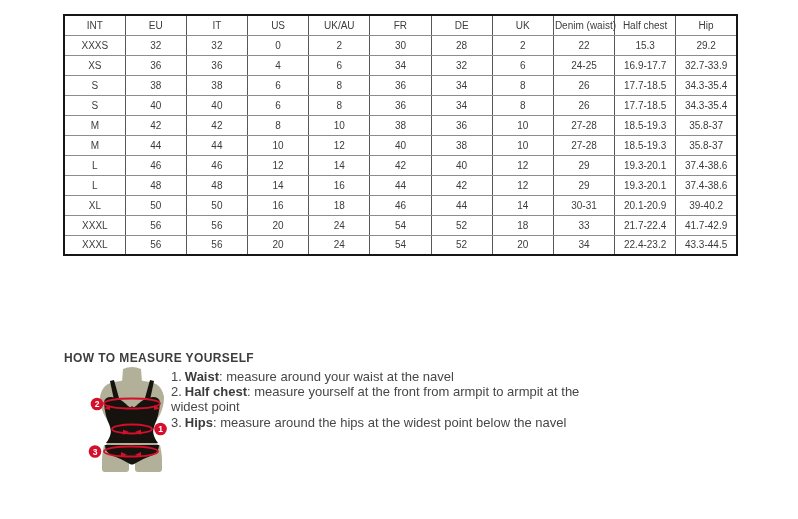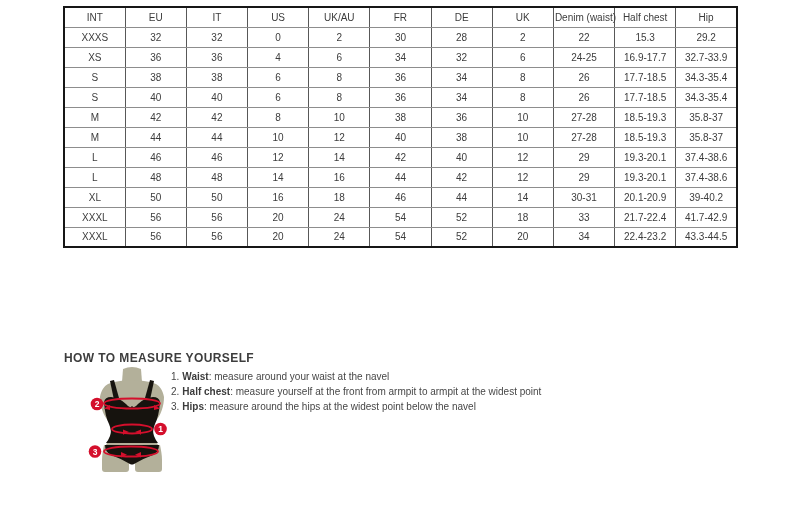--- a/index.html
+++ b/index.html
@@ -6,21 +6,21 @@
   html,body { background:#ffffff; }
   body {
     position:relative;
     width:798px; height:519px;
     font-family:"Liberation Sans", sans-serif;
     color:#3a3a3a;
     overflow:hidden;
   }
 
   
-  .table-wrap { position:absolute; left:63px; top:6px; width:675px; }
+  .table-wrap { position:absolute; left:63px; top:14px; width:675px; }
   table.size-chart {
     width:100%;
     border-collapse:collapse;
     table-layout:fixed;
     border:2px solid #161616;
     background:#ffffff;
   }
   table.size-chart th, table.size-chart td {
     height:20px;
     padding:0 1px;
@@ -37,21 +37,21 @@
   }
 
   
   .measure-title {
     position:absolute; left:64px; top:351px;
     font-size:12px; font-weight:700; letter-spacing:.4px;
     color:#3d3d3d;
   }
   .figure-box { position:absolute; left:70px; top:365px; width:130px; height:145px; }
   .steps { position:absolute; left:171px; top:369px; width:420px; }
-  .step { font-size:10px; line-height:15.2px; color:#474747; }
+  .step { font-size:13px; line-height:15.2px; color:#474747; }
   .step .step-num { margin-right:3px; }
   .step b { font-weight:700; color:#3c3c3c; }
 </style>
 </head>
 <body>
 
 <div class="table-wrap">
   <table class="size-chart">
     <thead>
       <tr>

